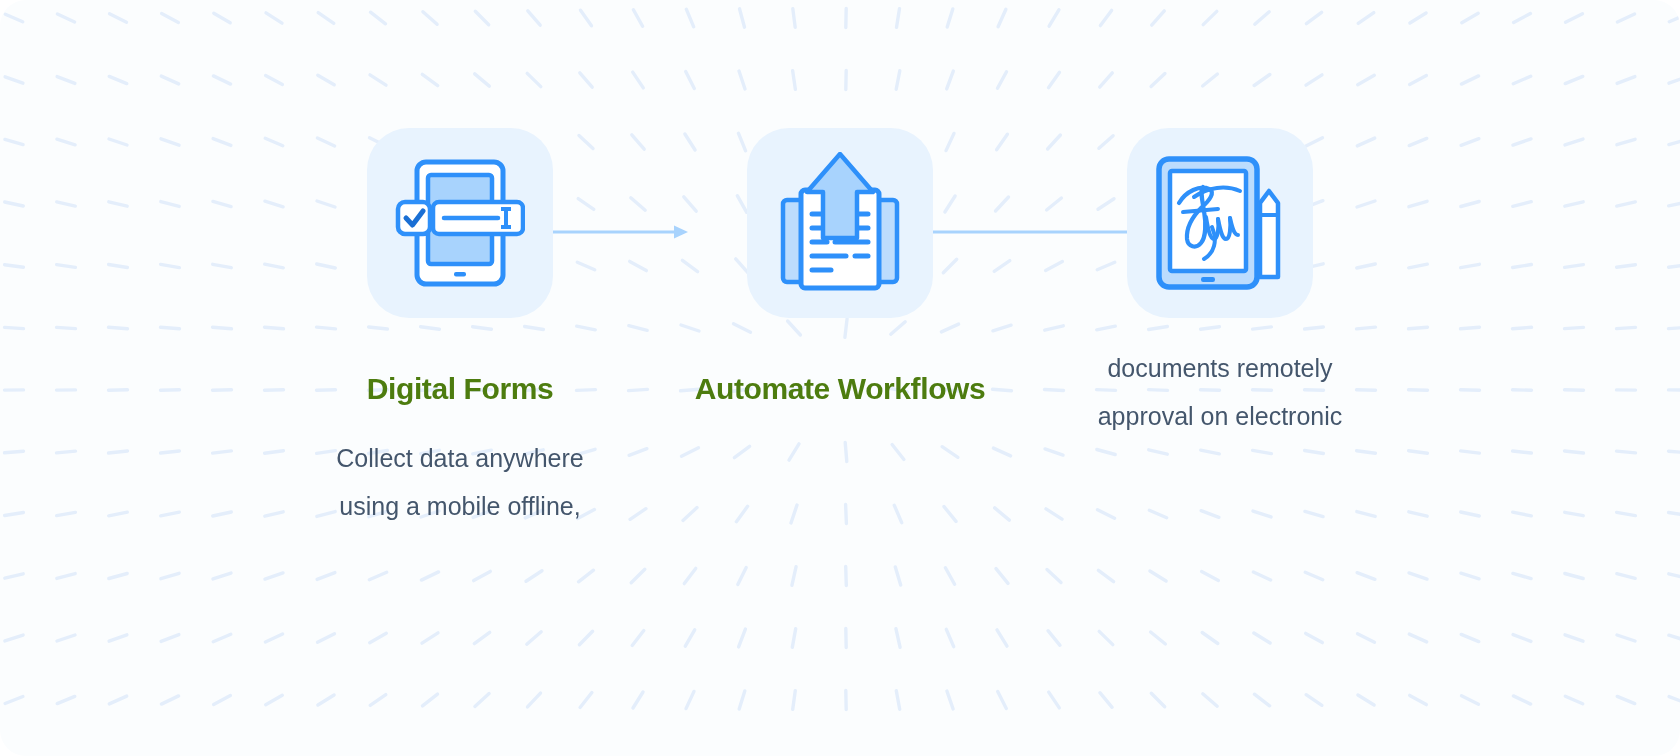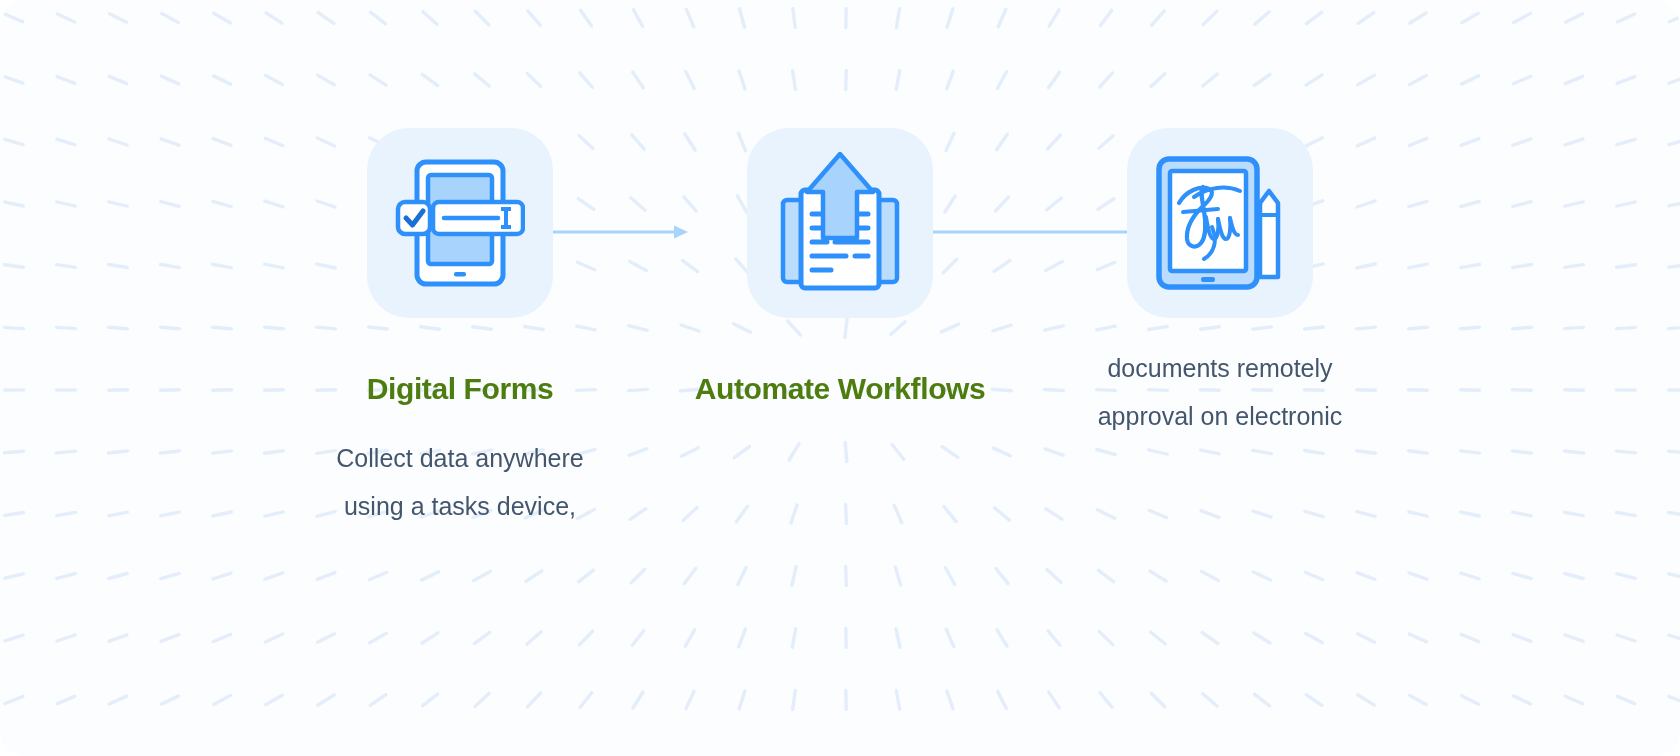--- a/index.html
+++ b/index.html
@@ -544,21 +544,21 @@
           <rect x="38" y="52" width="90" height="32" rx="6" fill="#ffffff" stroke="#2e90fa" stroke-width="4.5"></rect>
           <line x1="49" y1="68" x2="103" y2="68" stroke="#2e90fa" stroke-width="4.5" stroke-linecap="round"></line>
           <line x1="111" y1="59" x2="111" y2="77" stroke="#2e90fa" stroke-width="4"></line>
           <line x1="106" y1="59" x2="116" y2="59" stroke="#2e90fa" stroke-width="4"></line>
           <line x1="106" y1="77" x2="116" y2="77" stroke="#2e90fa" stroke-width="4"></line>
         </svg>
       </div>
       <div class="step-title">Digital Forms</div>
       <div class="step-desc">
         <div>Collect data anywhere</div>
-        <div>using a tasks device,</div>
+        <div>using a mobile offline,</div>
       </div>
     </div>
 
     <div class="step">
       <div class="icon-tile">
         <svg width="122" height="142" viewBox="0 0 122 142">
 
           <rect x="4" y="48" width="24" height="82" rx="4" fill="#bcdcfd" stroke="#2e90fa" stroke-width="4.5"></rect>
           <rect x="94" y="48" width="24" height="82" rx="4" fill="#bcdcfd" stroke="#2e90fa" stroke-width="4.5"></rect>
 

